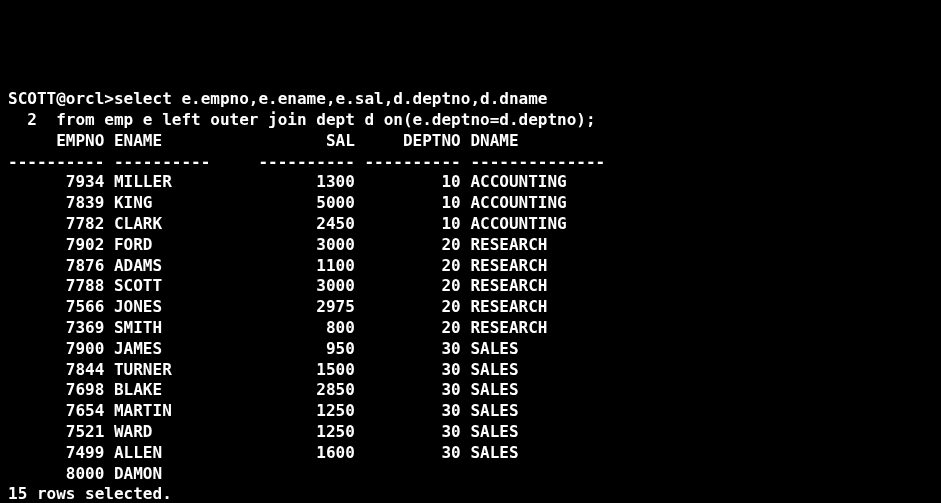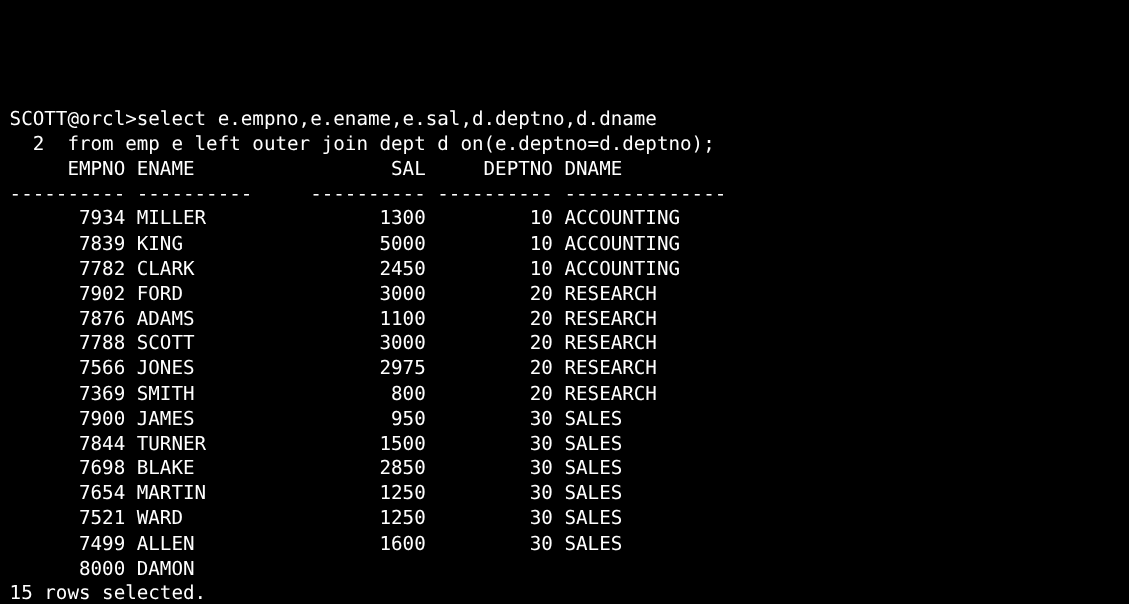--- a/index.html
+++ b/index.html
@@ -9,21 +9,21 @@
     color: #ffffff;
     font-family: "Consolas", "DejaVu Sans Mono", "Courier New", monospace;
     font-size: 16px;
     line-height: 1.3;
     white-space: pre;
     width: 941px;
     height: 503px;
     box-sizing: border-box;
     overflow: hidden;
   }
-  .line { white-space: pre; }
+  .line { white-space: pre; font-weight: bold; }
 </style>
 </head>
 <body>
 
 
 
 <div id="out"><div class="line">SCOTT@orcl&gt;select e.empno,e.ename,e.sal,d.deptno,d.dname</div><div class="line">  2  from emp e left outer join dept d on(e.deptno=d.deptno);</div><div class="line"></div><div class="line">     EMPNO ENAME                 SAL     DEPTNO DNAME</div><div class="line">---------- ----------     ---------- ---------- --------------</div><div class="line">      7934 MILLER               1300         10 ACCOUNTING</div><div class="line">      7839 KING                 5000         10 ACCOUNTING</div><div class="line">      7782 CLARK                2450         10 ACCOUNTING</div><div class="line">      7902 FORD                 3000         20 RESEARCH</div><div class="line">      7876 ADAMS                1100         20 RESEARCH</div><div class="line">      7788 SCOTT                3000         20 RESEARCH</div><div class="line">      7566 JONES                2975         20 RESEARCH</div><div class="line">      7369 SMITH                 800         20 RESEARCH</div><div class="line">      7900 JAMES                 950         30 SALES</div><div class="line">      7844 TURNER               1500         30 SALES</div><div class="line">      7698 BLAKE                2850         30 SALES</div><div class="line">      7654 MARTIN               1250         30 SALES</div><div class="line">      7521 WARD                 1250         30 SALES</div><div class="line">      7499 ALLEN                1600         30 SALES</div><div class="line">      8000 DAMON                                </div><div class="line"></div><div class="line">15 rows selected.</div></div>
 
 
 

